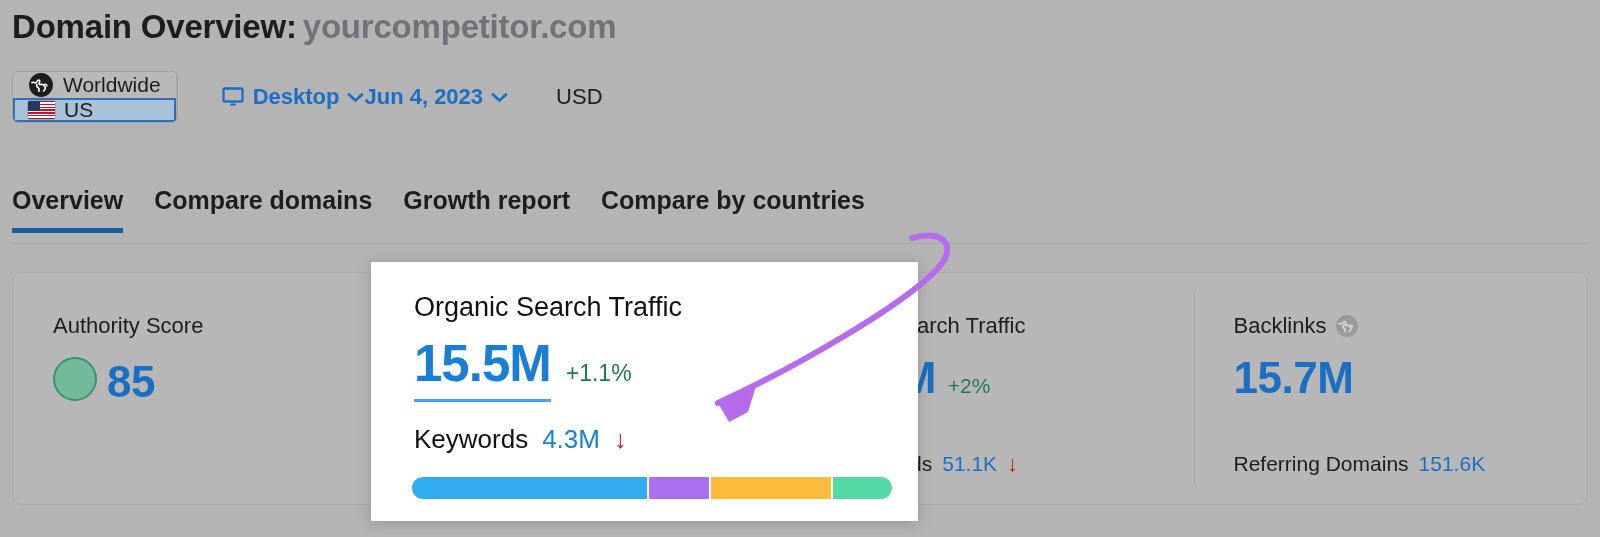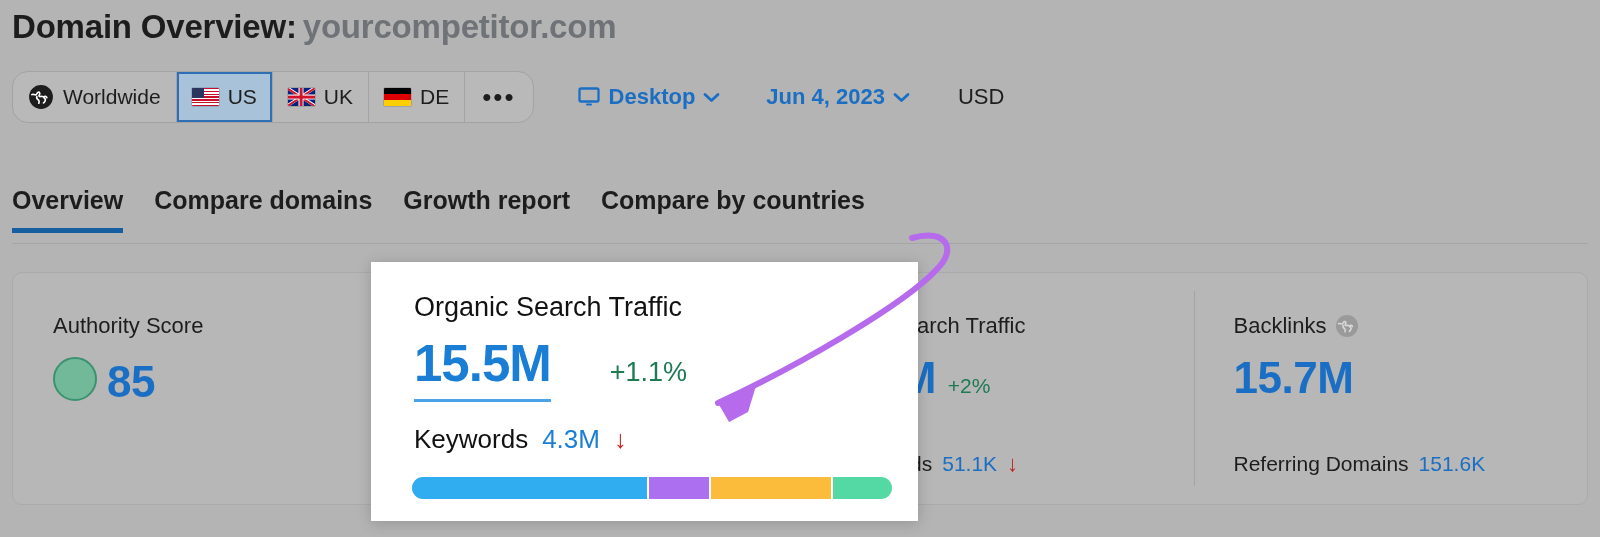--- a/index.html
+++ b/index.html
@@ -39,23 +39,24 @@
     top: 72px;
     height: 50px;
     display: flex;
     align-items: center;
   }
   .geo-group {
     display: flex;
     align-items: stretch;
     height: 50px;
     border: 1px solid #a3a3a3;
-    border-radius: 16px;
+    border-radius: 6px;
     overflow: hidden;
     background: rgba(255,255,255,0.07);
+    flex-direction: column;
   }
   .geo-item {
     display: flex;
     align-items: center;
     gap: 9px;
     padding: 0 15px;
     font-size: 21px;
     color: #1d1d1d;
     border-right: 1px solid #a3a3a3;
     white-space: nowrap;
@@ -121,21 +122,21 @@
   .tool-link {
     display: flex;
     align-items: center;
     gap: 8px;
     font-size: 22px;
     color: #1a6fc4;
     white-space: nowrap;
     font-weight: bold;
   }
   .tool-link.desktop { margin-left: 43px; }
-  .tool-link.date { margin-left: 46px; }
+  .tool-link.date { }
   .currency {
     margin-left: 48px;
     font-size: 22px;
     color: #1d1d1d;
     white-space: nowrap;
   }
   .monitor-icon { width: 24px; height: 24px; flex: 0 0 24px; }
   .chev { width: 17px; height: 11px; flex: 0 0 17px; }
 
   
@@ -278,23 +279,22 @@
   .popup-value {
     font-size: 51px;
     font-weight: bold;
     color: #1a7fd4;
     letter-spacing: -1px;
     border-bottom: 3px solid #4aa3e8;
     line-height: 1.08;
     padding-bottom: 8px;
   }
   .popup-delta {
-    font-size: 27px;
+    font-size: 23px;
     color: #1e7a52;
-    margin-left: 44px;
   }
   .popup-kw {
     margin-top: 22px;
     font-size: 26px;
     color: #111111;
     display: flex;
     align-items: center;
     gap: 14px;
     white-space: nowrap;
   }

